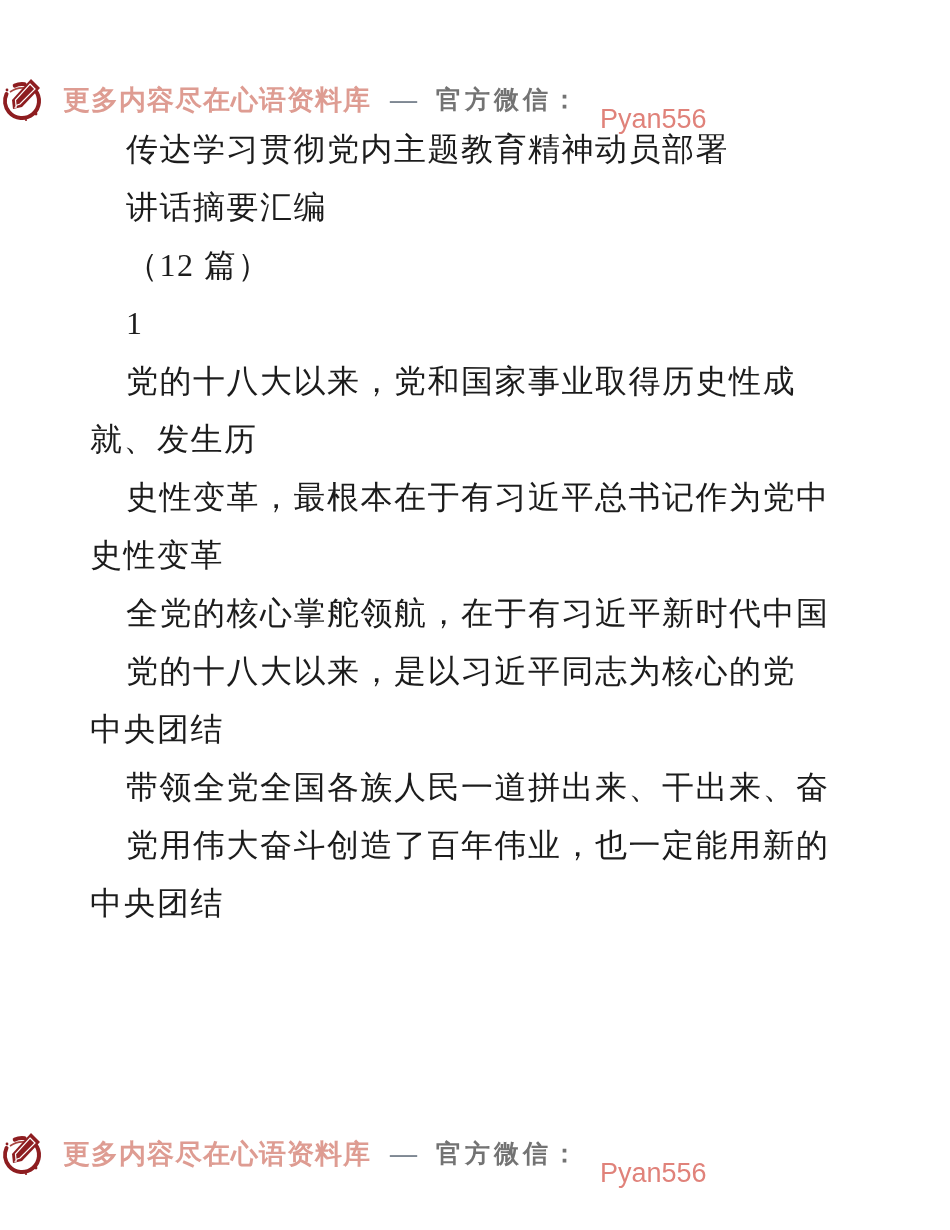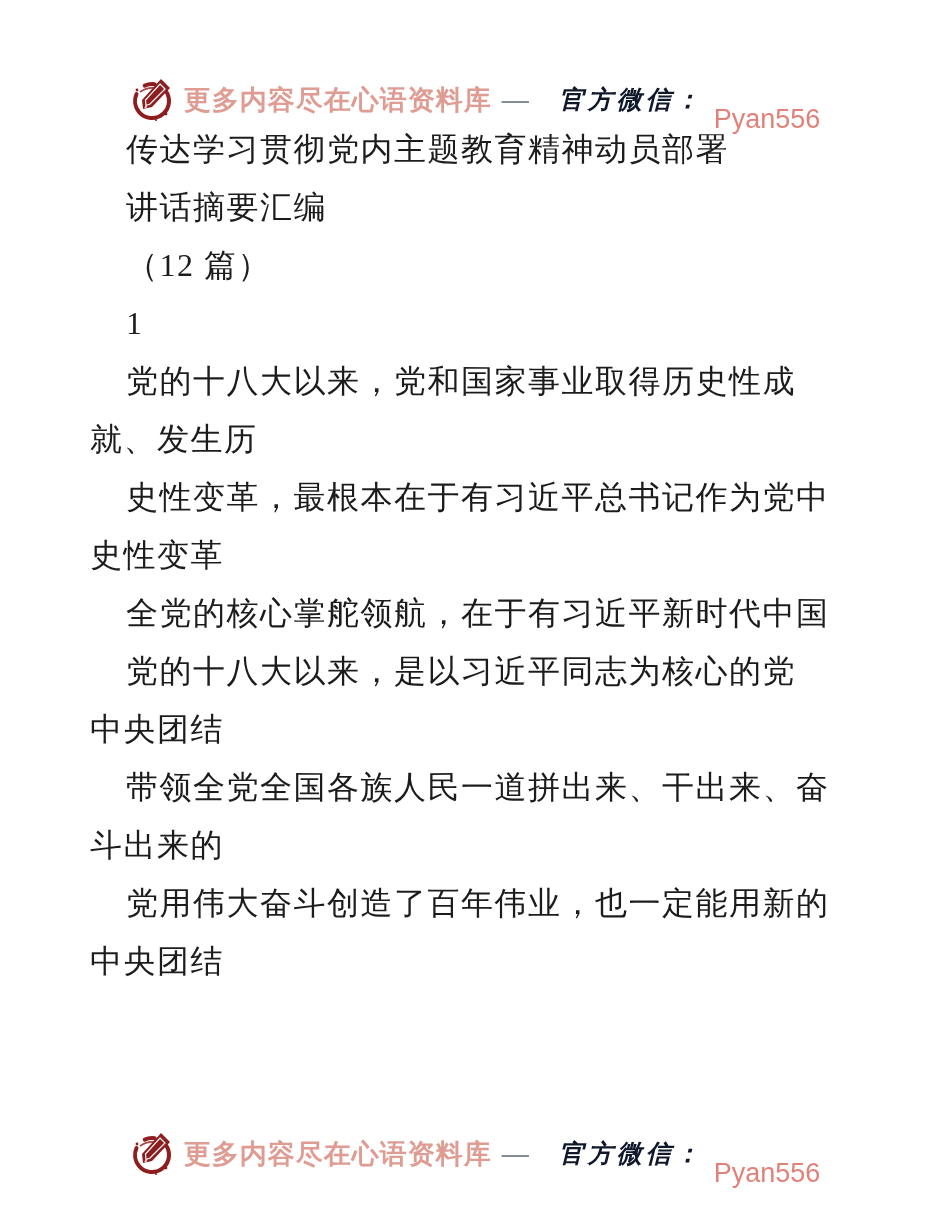--- a/index.html
+++ b/index.html
@@ -13,41 +13,38 @@
     font-family: "Liberation Serif", "DejaVu Serif", serif;
   }
 
   
   .watermark {
     position: absolute;
     left: 0;
     width: 100%;
     display: flex;
     align-items: center;
-    justify-content: center;
-    gap: 10px;
+    gap: 19px;
     white-space: nowrap;
   }
   .watermark.header { top: 64px; }
   .watermark.footer { top: 1118px; }
   .wm-logo { width: 44px; height: 48px; flex: 0 0 auto; }
   .wm-brand {
     color: #de9c92;
     font-size: 27px;
     letter-spacing: 1px;
     font-weight: bold;
   }
   .wm-sep { color: #7e8893; font-size: 27px; font-weight: bold; }
   .wm-label {
-    color: #0f172a;
+    color: #737373;
     font-size: 25px;
     letter-spacing: 4px;
-    font-style: italic;
     font-weight: bold;
-    margin-left: 20px;
   }
   .wm-id {
     color: #e0827a;
     font-family: "Liberation Sans", "DejaVu Sans", sans-serif;
     font-size: 27px;
     margin-top: 40px;
   }
 
   
   .doc-body {
@@ -97,21 +94,20 @@
       <p class="line indent">（12 篇）</p>
       <p class="line indent">1</p>
       <p class="line indent">党的十八大以来，党和国家事业取得历史性成</p>
       <p class="line">就、发生历</p>
       <p class="line indent">史性变革，最根本在于有习近平总书记作为党中</p>
       <p class="line">史性变革</p>
       <p class="line indent">全党的核心掌舵领航，在于有习近平新时代中国</p>
       <p class="line indent">党的十八大以来，是以习近平同志为核心的党</p>
       <p class="line">中央团结</p>
       <p class="line indent">带领全党全国各族人民一道拼出来、干出来、奋</p>
-      <p class="line">斗出来的</p>
       <p class="line indent">党用伟大奋斗创造了百年伟业，也一定能用新的</p>
       <p class="line">中央团结</p>
     </div>
 
   <div class="watermark footer">
     <svg class="wm-logo" viewBox="0 0 44 48" xmlns="http://www.w3.org/2000/svg">
       <circle cx="22" cy="25" r="17" fill="none" stroke="#8e1d20" stroke-width="4" stroke-dasharray="72 12 10 13" stroke-linecap="round" transform="rotate(-40 22 25)"></circle>
       <path d="M10 16 q10 -7 22 -2" fill="none" stroke="#a8443f" stroke-width="1.6"></path>
       <path d="M31 3 L40 12 L22 31 L13 33 L12 24 Z" fill="#8e1d20"></path>
       <path d="M17 29 L14 31.5 L16.5 32 Z" fill="#ffffff"></path>

